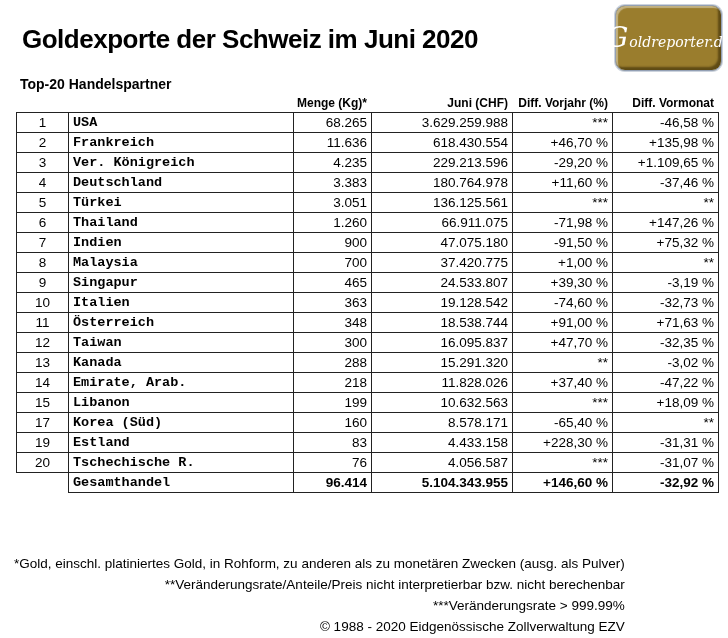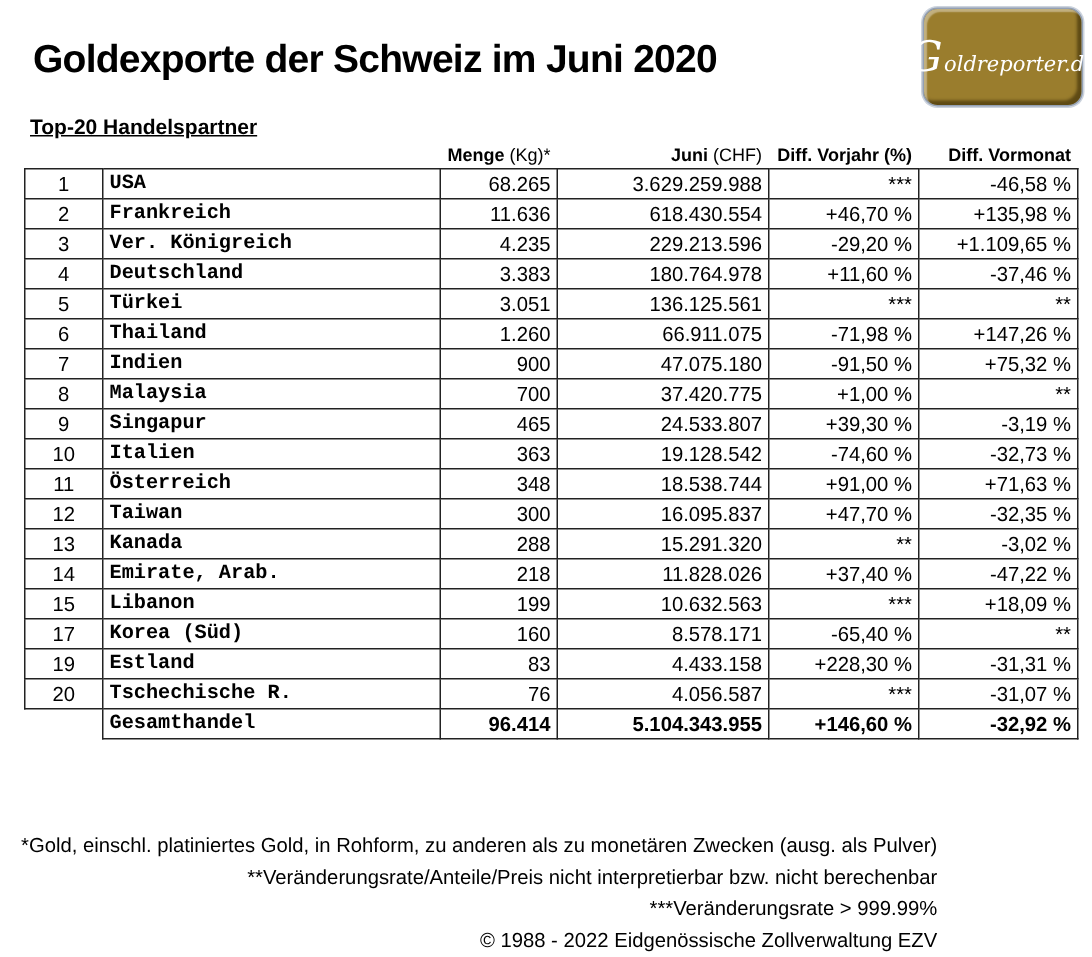--- a/index.html
+++ b/index.html
@@ -34,33 +34,33 @@
     font-style: italic;
     color: #fff;
     font-size: 14px;
     display: flex; align-items: baseline;
     white-space: nowrap;
   }
   .logo-g { font-size: 28px; line-height: 1; margin-right: 1px; }
 
   .subtitle {
     position: absolute; left: 20px; top: 76px;
-    font-size: 14px; font-weight: bold; text-decoration: underline;
+    font-size: 14px; font-weight: bold;
   }
 
   
   .col-headers {
     position: absolute; left: 16px; top: 96px;
     width: 702px;
     display: grid;
     grid-template-columns: 52px 225px 78px 141px 100px 106px;
     font-size: 12px; font-weight: bold;
   }
   .col-headers span.h { text-align: right; padding-right: 4px; white-space: nowrap; }
-  .col-headers .hn { font-weight: normal; margin-top: 19px; }
+  .col-headers .hn { font-weight: bold; margin-top: 19px; }
 
   
   table.data-table {
     position: absolute; left: 16px; top: 112px;
     width: 702px;
     border-collapse: collapse;
     table-layout: fixed;
   }
   .data-table td {
     border: 1px solid #222;
@@ -291,14 +291,14 @@
       <td class="num">+146,60 %</td>
       <td class="num">-32,92 %</td>
     </tr>
   </tbody>
 </table>
 
 <div class="footnotes">
   <div>*Gold, einschl. platiniertes Gold, in Rohform, zu anderen als zu monetären Zwecken (ausg. als Pulver)</div>
   <div>**Veränderungsrate/Anteile/Preis nicht interpretierbar bzw. nicht berechenbar</div>
   <div>***Veränderungsrate &gt; 999.99%</div>
-  <div>© 1988 - 2022 Eidgenössische Zollverwaltung EZV</div>
+  <div>© 1988 - 2020 Eidgenössische Zollverwaltung EZV</div>
 </div>
 
 </body></html>

